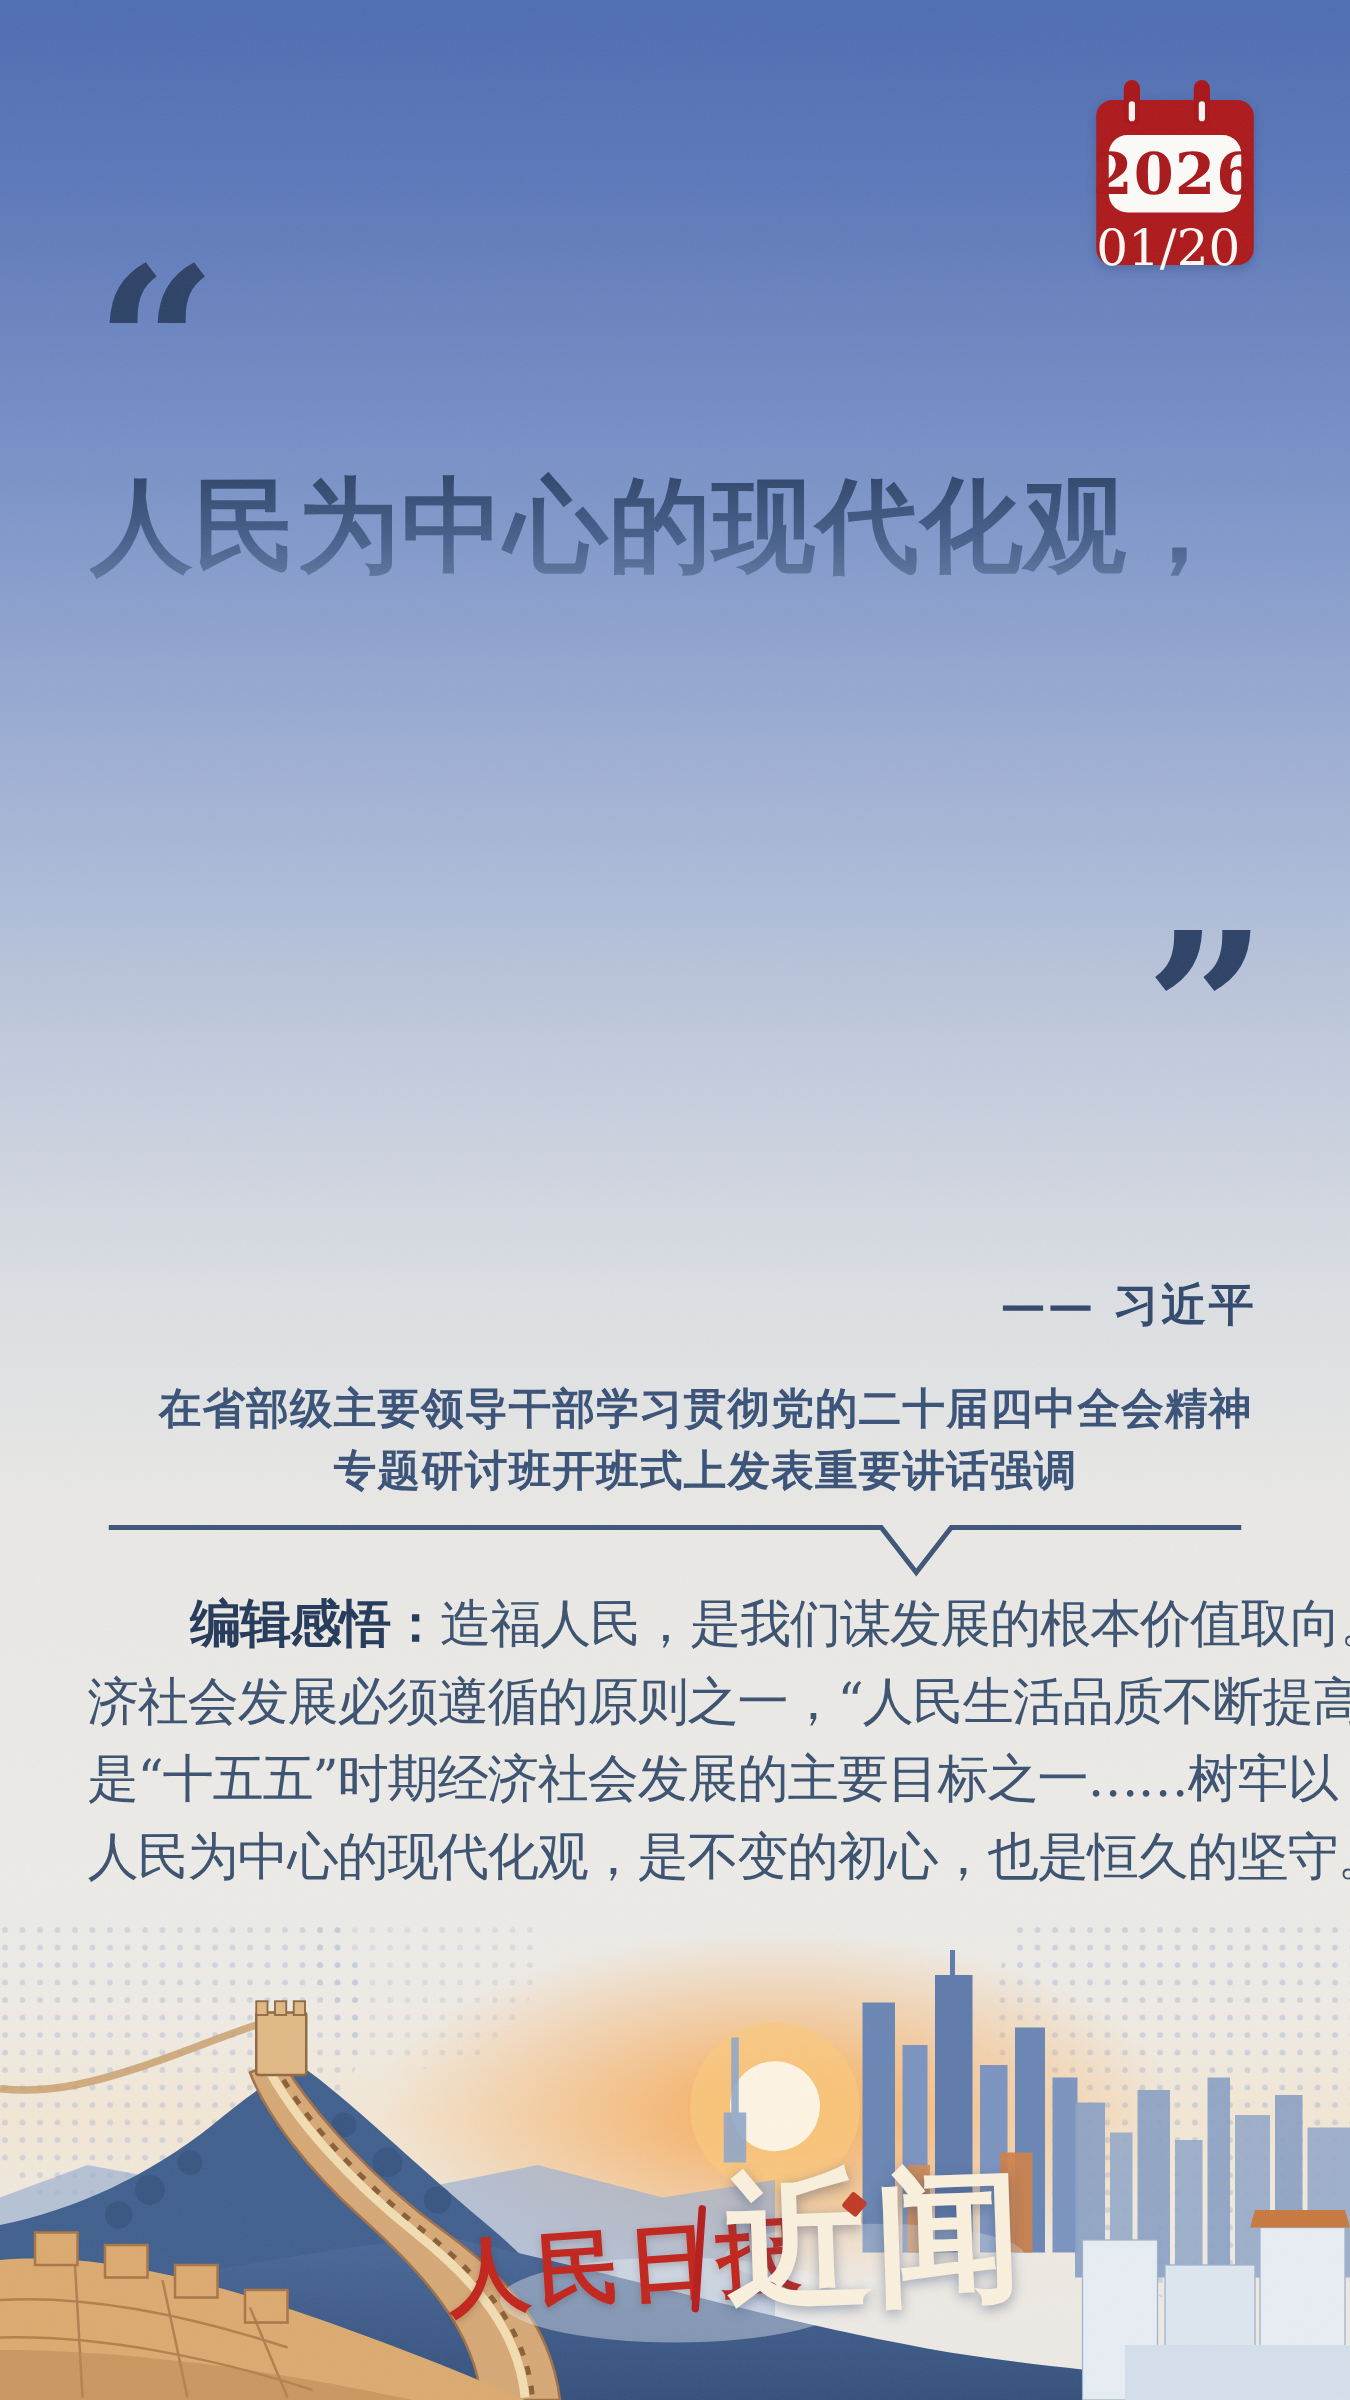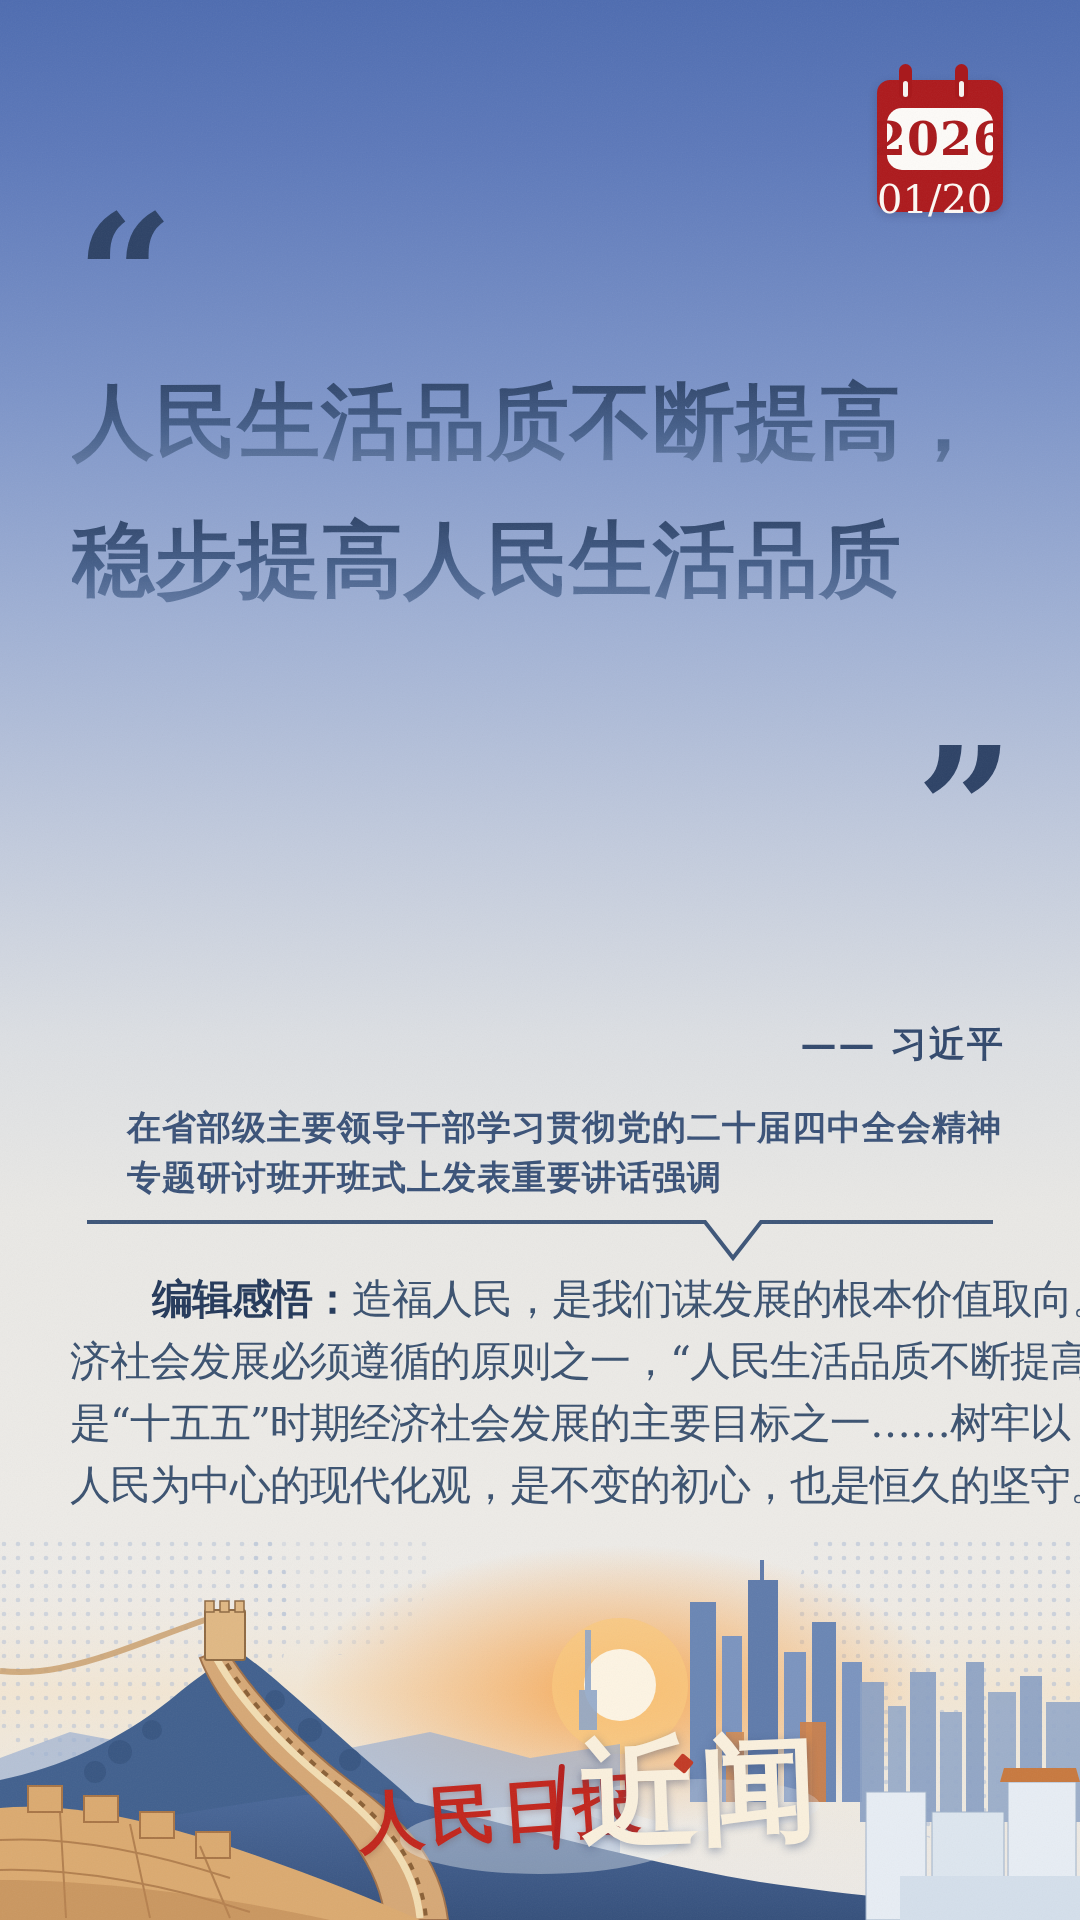--- a/index.html
+++ b/index.html
@@ -29,21 +29,21 @@
     color:#3b5379;
   }
   @supports ((-webkit-background-clip:text)){
     .quote-line{
       background:linear-gradient(180deg,#2b4064 12%,#47618c 58%,#6e84ac 96%);
       -webkit-background-clip:text;background-clip:text;color:transparent;
     }
   }
   
   .attribution{position:absolute;right:75px;top:1020px;font-size:36px;font-weight:700;color:#32496d;letter-spacing:2px;}
-  .context{position:absolute;right:78px;top:1102px;text-align:left;font-size:34px;font-weight:700;color:#3a5278;line-height:50px;letter-spacing:1px;}
+  .context{position:absolute;right:78px;top:1102px;text-align:center;font-size:34px;font-weight:700;color:#3a5278;line-height:50px;letter-spacing:1px;}
   
   .divider{position:absolute;left:85px;top:1218px;}
   
   .editorial{position:absolute;left:70px;top:1268px;width:944px;font-size:41px;line-height:62px;color:#3b5270;font-weight:500;letter-spacing:-1px;}
   .editorial .line{white-space:nowrap;}
   .editorial .line.first{text-indent:82px;}
   .editorial .label{font-weight:700;color:#24395a;}
   
   .illustration{position:absolute;left:0;top:1540px;}
   
@@ -75,22 +75,21 @@
         <span class="cal-year">2026</span>
       </div>
       <div class="cal-date">01/20</div>
     </div>
   </div>
 
   <div class="qmark open">“</div>
   <div class="qmark close">”</div>
 
   <div class="quote-block">
-    <div class="quote-line">人民生活品质不断提高，</div>
-    <div class="quote-line">稳步提高人民生活品质</div>
+    <div class="quote-line">人民为中心的现代化观，</div>
   </div>
 
   <div class="attribution">—— 习近平</div>
   <div class="context">
     <div>在省部级主要领导干部学习贯彻党的二十届四中全会精神</div>
     <div>专题研讨班开班式上发表重要讲话强调</div>
   </div>
 
   <svg class="divider" width="910" height="46" viewBox="0 0 910 46">
     <path d="M2,4 L620,4 L648,40 L676,4 L908,4" fill="none" stroke="#3d5578" stroke-width="4"></path>

